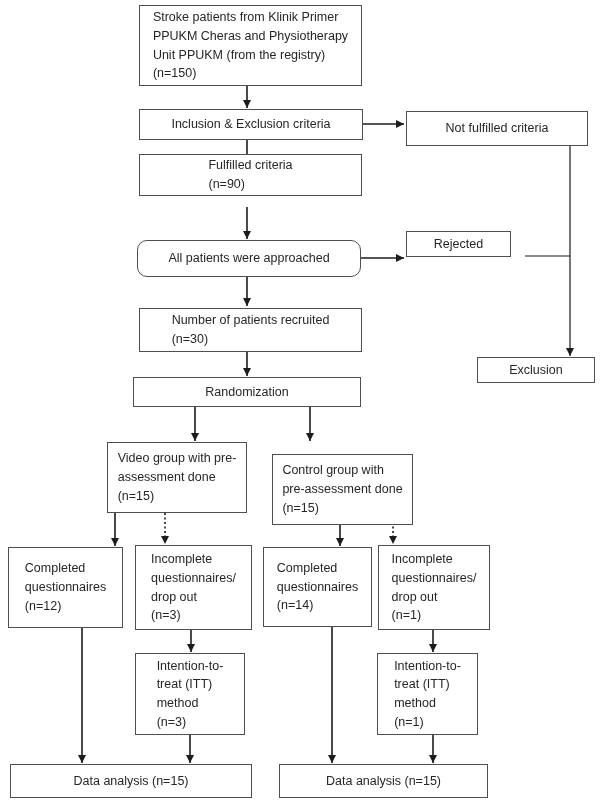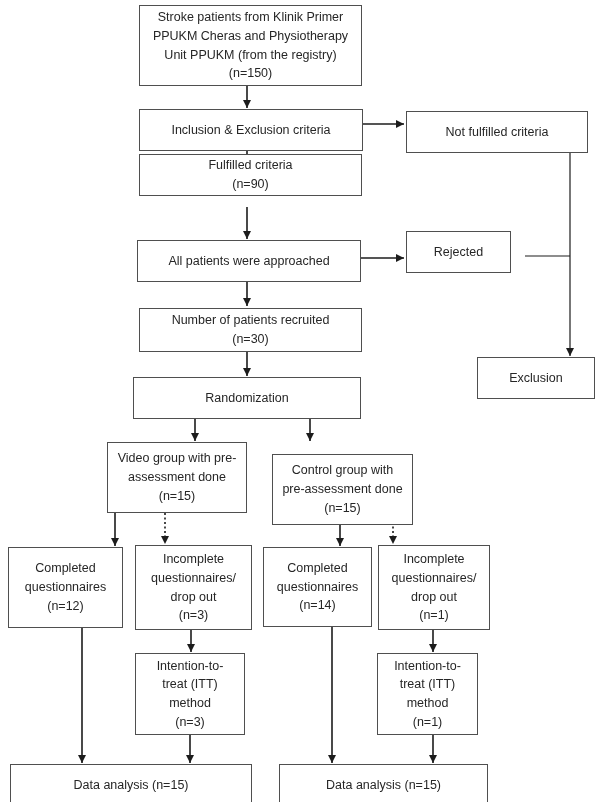--- a/index.html
+++ b/index.html
@@ -33,23 +33,22 @@
     position: absolute;
     box-sizing: border-box;
     border: 1.2px solid var(--border, #4f4f4f);
     background: #ffffff;
     color: var(--text, #262626);
     font-size: 12.5px;
     line-height: 1.5;
     display: flex;
     align-items: center;
     justify-content: center;
-    text-align: center;
     white-space: pre-line;
-    padding: 20px 4px;
+    padding: 12px 4px;
   }
 </style>
 </head>
 <body>
 
 <div class="canvas" style="--bg: #ffffff; --border: #4f4f4f; --text: #262626;">
   <svg class="edge-layer" id="edge-layer" width="600" height="802" viewBox="0 0 600 802" xmlns="http://www.w3.org/2000/svg">
     <defs>
       <marker id="arrowhead" viewBox="0 0 10 10" refX="10" refY="5" markerUnits="userSpaceOnUse" markerWidth="8" markerHeight="9" orient="auto">
         <path d="M0,0 L10,5 L0,10 z" fill="#1c1c1c"></path>
@@ -79,21 +78,21 @@
     </svg>
   <div class="node-layer" id="node-layer">
       <div class="node" style="left: 139px; top: 5px; width: 223px; height: 81px;">Stroke patients from Klinik Primer
 PPUKM Cheras and Physiotherapy
 Unit PPUKM (from the registry)
 (n=150)</div>
       <div class="node" style="left: 139px; top: 109px; width: 224px; height: 31px;">Inclusion &amp; Exclusion criteria</div>
       <div class="node" style="left: 406px; top: 111px; width: 182px; height: 35px;">Not fulfilled criteria</div>
       <div class="node" style="left: 139px; top: 154px; width: 223px; height: 42px;">Fulfilled criteria
 (n=90)</div>
-      <div class="node" style="left: 137px; top: 240px; width: 224px; height: 37px;">All patients were approached</div>
+      <div class="node" style="left: 137px; top: 240px; width: 224px; height: 37px; border-radius: 10px;">All patients were approached</div>
       <div class="node" style="left: 406px; top: 231px; width: 105px; height: 25px;">Rejected</div>
       <div class="node" style="left: 139px; top: 308px; width: 223px; height: 44px;">Number of patients recruited
 (n=30)</div>
       <div class="node" style="left: 477px; top: 357px; width: 118px; height: 25px;">Exclusion</div>
       <div class="node" style="left: 133px; top: 377px; width: 228px; height: 30px;">Randomization</div>
       <div class="node" style="left: 83px; top: 442px; width: 140px; height: 71px; margin-left: 24px;">Video group with pre-
 assessment done
 (n=15)</div>
       <div class="node" style="left: 272px; top: 442px; width: 141px; height: 71px; margin-top: 12px;">Control group with
 pre-assessment done

